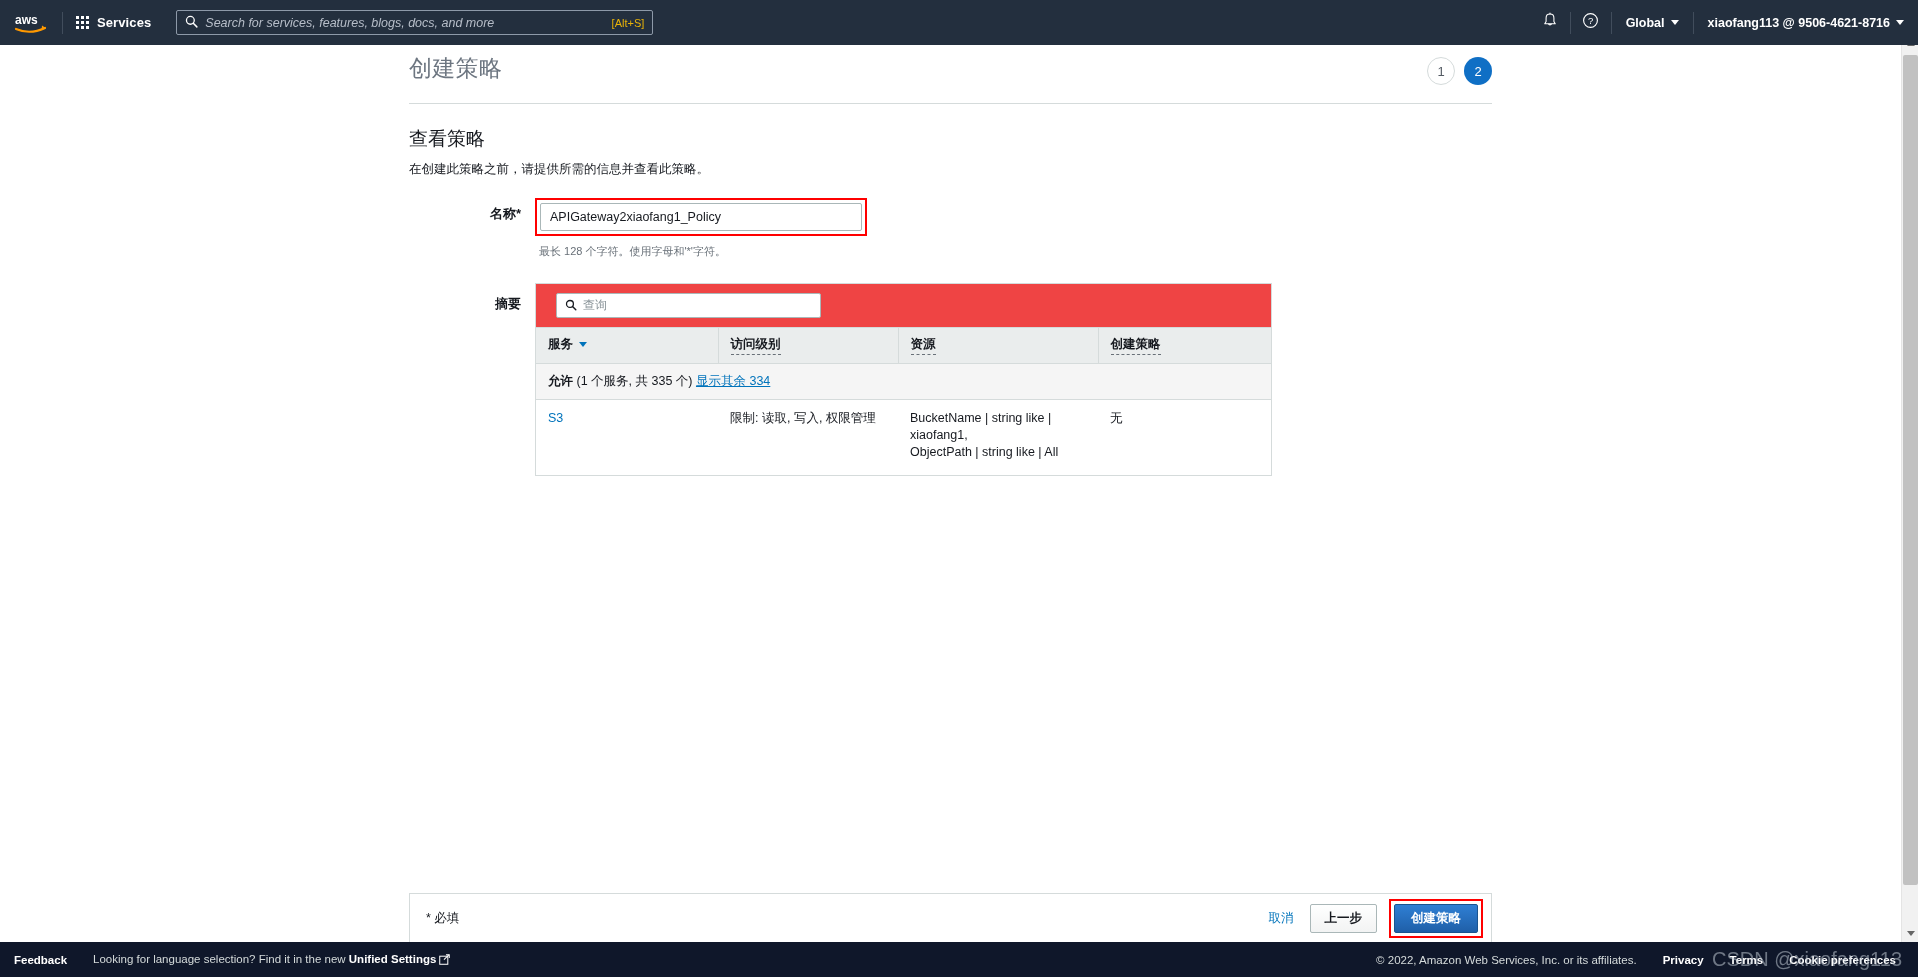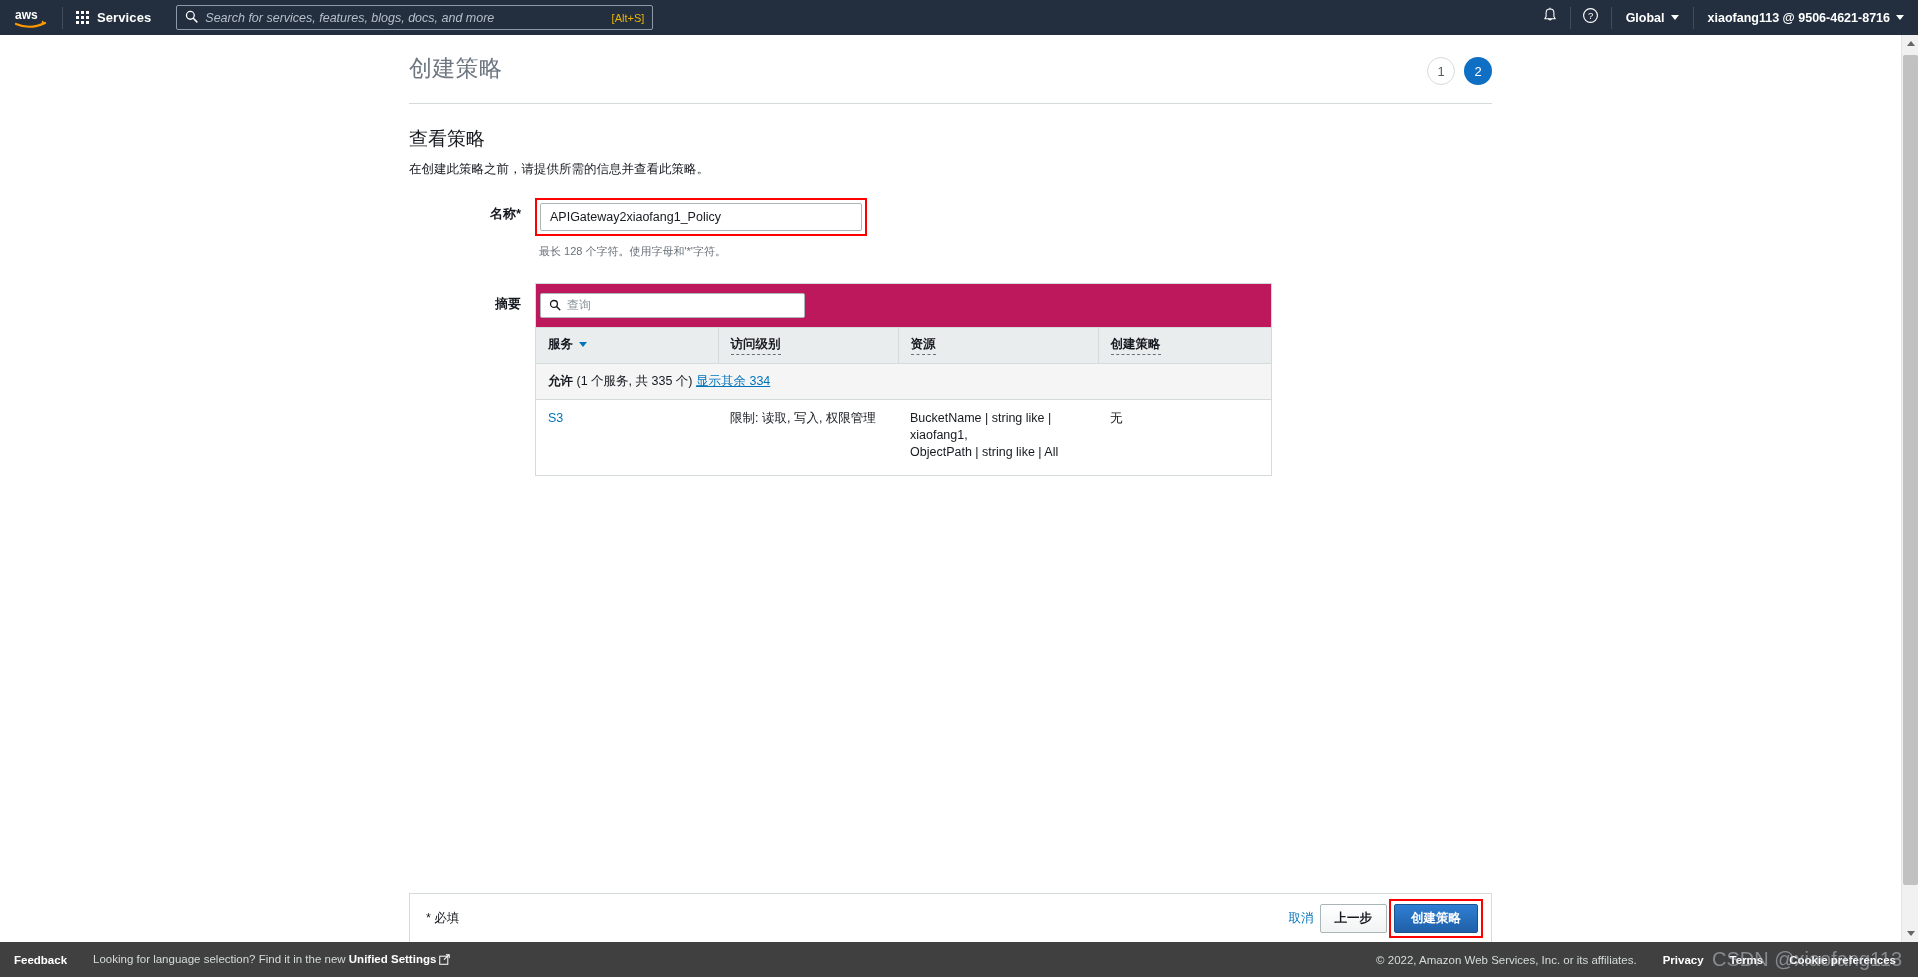--- a/index.html
+++ b/index.html
@@ -7,21 +7,21 @@
     margin: 0; padding: 0;
     width: 1918px; height: 977px;
     background: #ffffff;
     font-family: "Liberation Sans", "DejaVu Sans", sans-serif;
     overflow: hidden;
   }
 
   
   .topnav {
     position: absolute; top: 0; left: 0;
-    width: 1918px; height: 35px;
+    width: 1918px; height: 45px;
     background: #232f3e;
     display: flex; align-items: center;
     color: #ffffff;
     z-index: 50;
   }
   .aws-logo {
     width: 62px; height: 35px;
     display: flex; align-items: center; justify-content: center;
     position: relative;
   }
@@ -171,23 +171,23 @@
   }
 
   
   .summary-row { display: flex; align-items: flex-start; margin-top: 24px; }
   .summary-panel {
     width: 737px;
     border: 1px solid #d5dbdb;
     background: #ffffff;
   }
   .summary-search-bar {
-    background: #be185d;
+    background: #ef4444;
     border-bottom: 1px solid #d5dbdb;
-    padding: 9px 4px;
+    padding: 9px 20px;
   }
   .sum-search {
     width: 265px; height: 25px;
     border: 1px solid #aab7b8;
     border-radius: 2px;
     background: #ffffff;
     display: flex; align-items: center;
     padding: 0 8px;
   }
   .sum-search .ph { font-size: 12px; color: #879196; margin-left: 6px; }
@@ -233,21 +233,21 @@
     position: absolute;
     left: 409px; top: 858px;
     width: 1083px; height: 49px;
     background: #ffffff;
     border: 1px solid #d5dbdb;
     border-bottom: none;
     display: flex; align-items: center;
     padding: 0 8px 0 16px;
   }
   .required-note { font-size: 12.5px; color: #16191f; }
-  .actions { margin-left: auto; display: flex; align-items: center; gap: 2px; }
+  .actions { margin-left: auto; display: flex; align-items: center; gap: 12px; }
   .btn-link {
     font-size: 12.5px; color: #0073bb; cursor: pointer;
     background: none; border: none;
     font-family: "Liberation Sans", sans-serif;
     padding: 0 4px;
   }
   .btn-std {
     height: 29px; padding: 0 14px;
     background: linear-gradient(to bottom, #ffffff, #f2f3f3);
     border: 1px solid #aab7b8; border-radius: 2px;
@@ -266,21 +266,21 @@
     border: 1px solid #1a5490; border-radius: 2px;
     font-size: 12.5px; color: #ffffff; font-weight: bold;
     cursor: pointer;
     font-family: "Liberation Sans", sans-serif;
   }
 
   
   .footer {
     position: absolute; left: 0; bottom: 0;
     width: 1918px; height: 35px;
-    background: #404040;
+    background: #0f172a;
     display: flex; align-items: center;
     padding: 0 22px 0 14px;
     z-index: 40;
   }
   .f-left { display: flex; align-items: center; gap: 26px; }
   .f-feedback { font-size: 11.5px; color: #ffffff; font-weight: bold; cursor: pointer; }
   .f-lang { font-size: 11.5px; color: #d5dbdb; }
   .f-lang b { color: #ffffff; }
   .ext-icon { display: inline-block; vertical-align: -2px; margin-left: 3px; }
   .f-right { margin-left: auto; display: flex; align-items: center; gap: 26px; }

